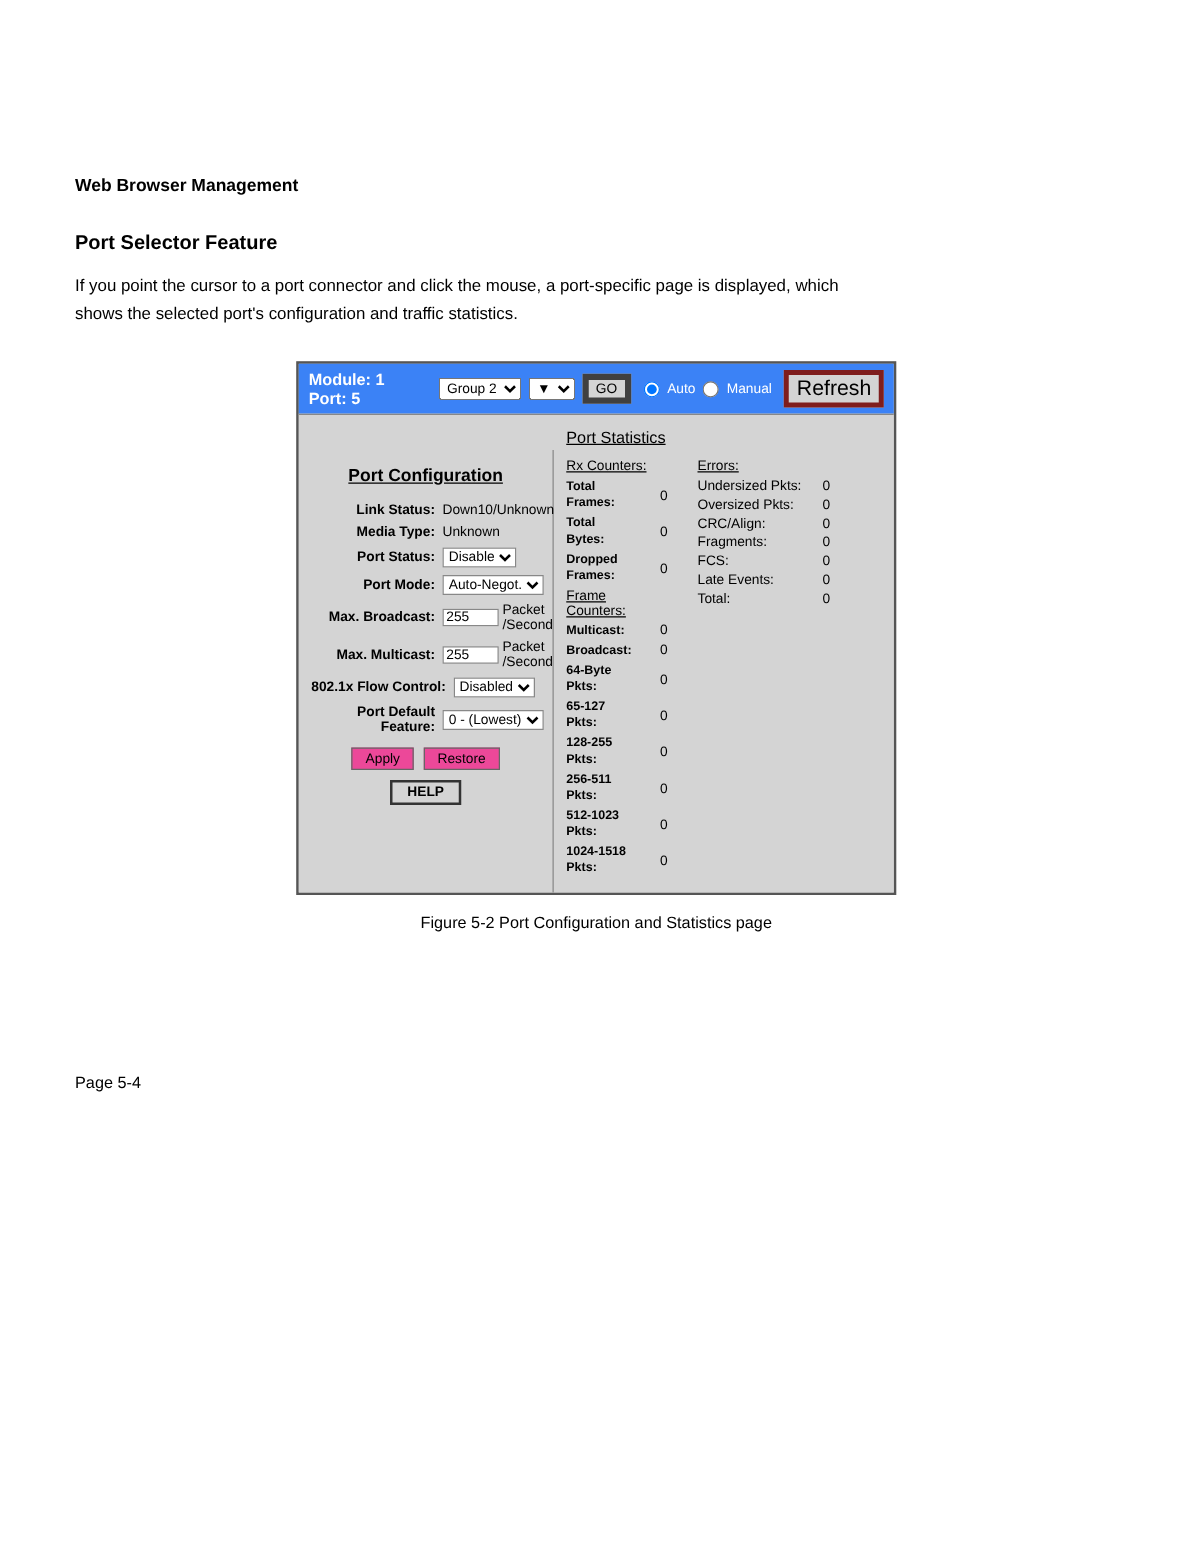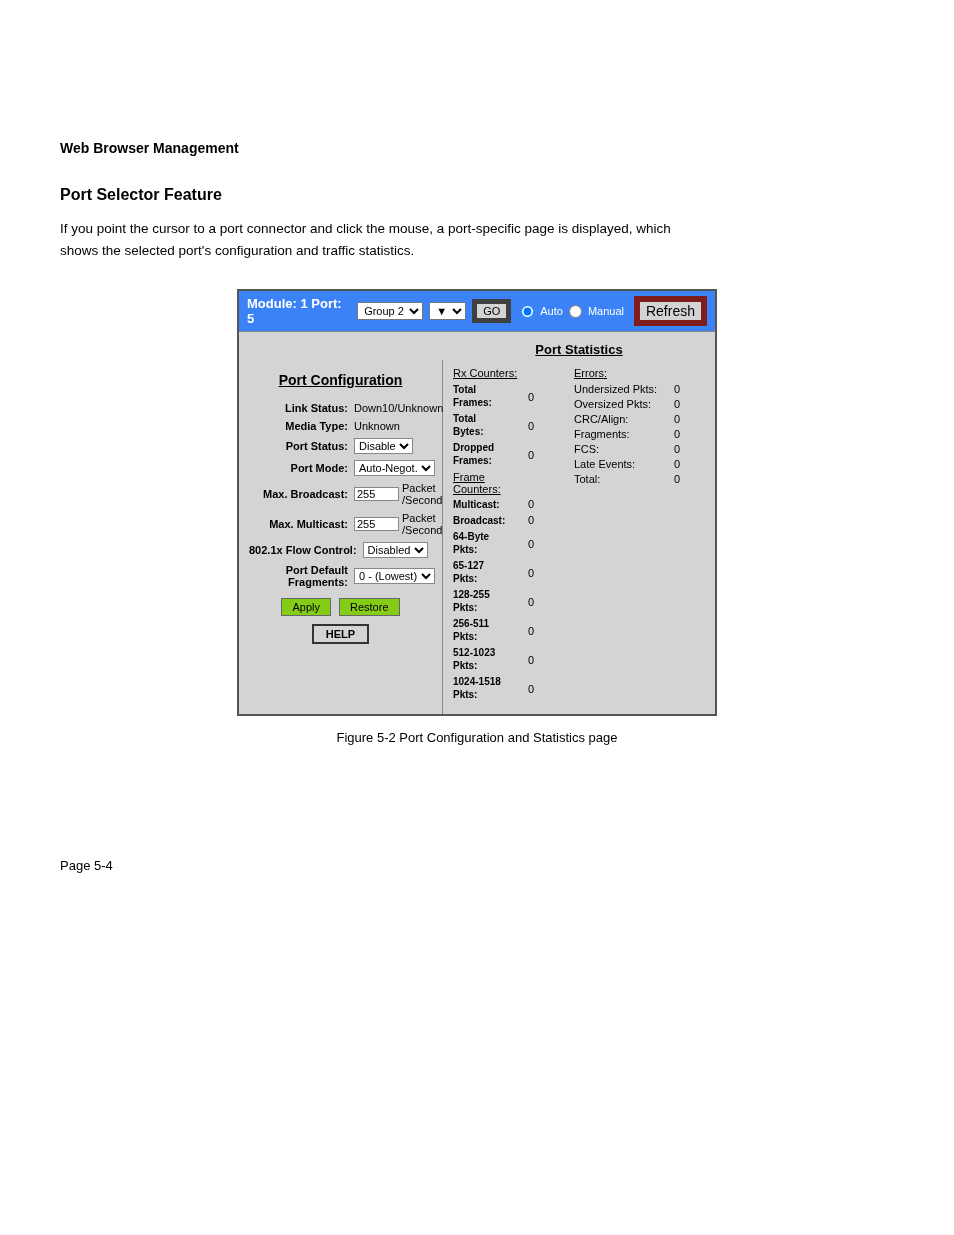--- a/index.html
+++ b/index.html
@@ -75,22 +75,22 @@
       display: flex;
       align-items: center;
       gap: 6px;
       margin-left: 4px;
       color: #fff;
       font-size: 11px;
     }
 
     .top-bar-refresh {
       background: #d4d4d4;
-      border: 6px solid #7f1d1d;
-      font-size: 14px;
+      border: 4px solid #7f1d1d;
+      font-size: 17px;
       padding: 1px 6px;
       cursor: pointer;
       margin-left: 4px;
     }
 
     
     .main-content {
       display: flex;
       background: #d4d4d4;
       border-top: 1px solid #888;
@@ -150,21 +150,21 @@
     }
 
     .config-buttons {
       display: flex;
       justify-content: center;
       gap: 8px;
       margin-top: 10px;
     }
 
     .btn-apply, .btn-restore {
-      background: #84cc16;
+      background: #ec4899;
       border: 1px solid #666;
       font-size: 11px;
       padding: 2px 10px;
       cursor: pointer;
     }
 
     .help-button {
       display: flex;
       justify-content: center;
       margin-top: 8px;
@@ -180,25 +180,24 @@
     }
 
     
     .right-panel {
       flex: 1;
       padding: 10px 10px;
       font-size: 11px;
     }
 
     .panel-title-stats {
-      text-align: center;
+      text-align: left;
       font-size: 13px;
       text-decoration: underline;
       margin-bottom: 10px;
-      font-weight: bold;
     }
 
     .stats-section-header {
       text-decoration: underline;
       font-weight: normal;
       font-size: 11px;
       margin-bottom: 3px;
     }
 
     .stats-row {
@@ -215,21 +214,21 @@
     }
 
     .stats-value {
       font-size: 11px;
       min-width: 16px;
       text-align: left;
     }
 
     .stats-columns {
       display: flex;
-      gap: 16px;
+      gap: 0;
     }
 
     .stats-col-left {
       width: 105px;
     }
 
     .stats-col-right {
       flex: 1;
     }
 
@@ -330,21 +329,21 @@
       </div>
 
       <div class="config-row">
         <span class="config-label">802.1x Flow Control:</span>
         <select class="config-select">
           <option>Disabled</option>
         </select>
       </div>
 
       <div class="config-row">
-        <span class="config-label">Port Default Fragments:</span>
+        <span class="config-label">Port Default Feature:</span>
         <select class="config-select">
           <option>0 - (Lowest)</option>
         </select>
       </div>
 
       <div class="config-buttons">
         <button class="btn-apply">Apply</button>
         <button class="btn-restore">Restore</button>
       </div>
       <div class="help-button">

